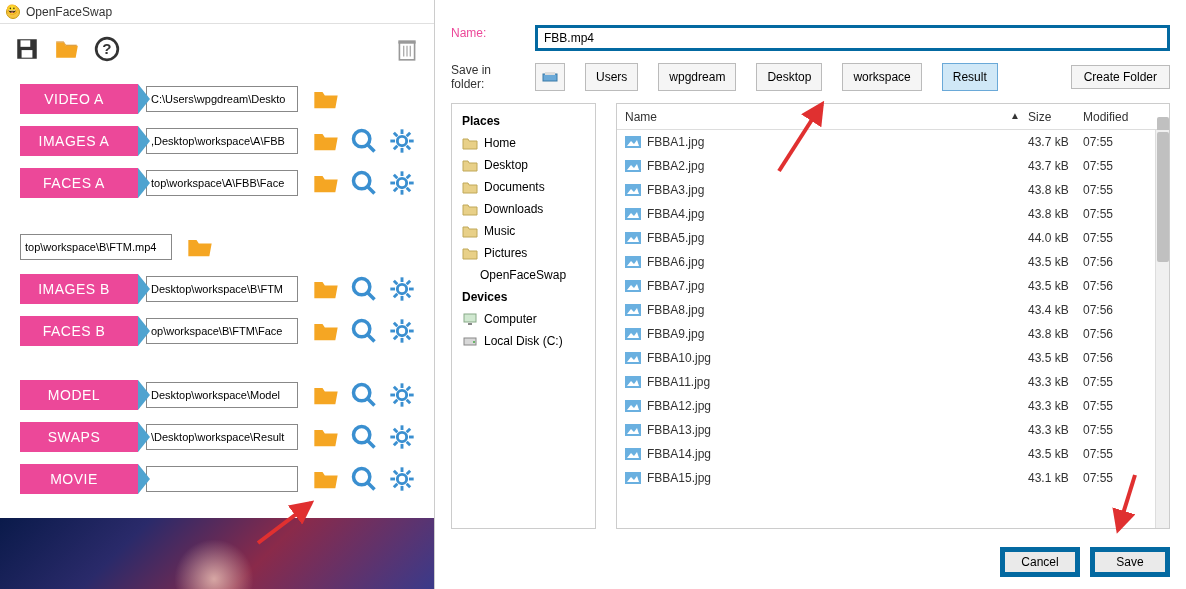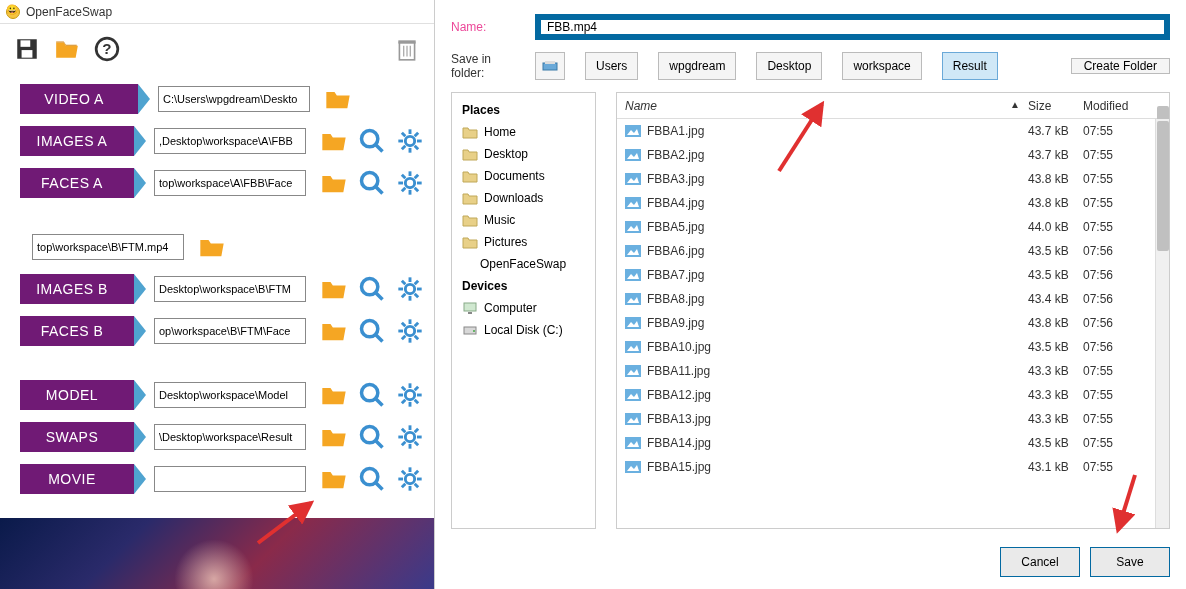--- a/index.html
+++ b/index.html
@@ -12,74 +12,74 @@
 .title-bar .title-text { font-size: 12px; color: #333; }
 
 .toolbar { height: 50px; display: flex; align-items: center; padding: 0 14px; gap: 14px; }
 .toolbar .spacer { flex: 1; }
 .tb-icon { width: 26px; height: 26px; cursor: pointer; }
 
 .rows-container { padding: 6px 10px 0 20px; display: flex; flex-direction: column; gap: 4px; }
 .row { display: flex; align-items: center; height: 38px; gap: 8px; }
 .group-gap { height: 18px; }
 
-.tag { width: 118px; height: 30px; background: #701a75; color: #fff; font-size: 14px; font-weight: 500; letter-spacing: 0.5px; display: flex; align-items: center; justify-content: center; position: relative; padding-right: 10px; }
+.tag { width: 118px; height: 30px; background: #ec4899; color: #fff; font-size: 14px; font-weight: 500; letter-spacing: 0.5px; display: flex; align-items: center; justify-content: center; position: relative; padding-right: 10px; }
 .tag::after { content: ''; position: absolute; right: -12px; top: 0; width: 0; height: 0; border-top: 15px solid transparent; border-bottom: 15px solid transparent; border-left: 12px solid #4fa3d0; }
 
-.path-input { flex: 0 0 150px; height: 26px; border: 1px solid #888; padding: 0 4px; font-size: 11px; margin-left: 12px; }
+.path-input { flex: 0 0 150px; height: 26px; border: 1px solid #888; padding: 0 4px; font-size: 11px; }
 
 .row-icons { display: flex; gap: 10px; align-items: center; padding-left: 6px; }
 .folder-ic, .search-ic, .gear-ic { width: 28px; height: 28px; cursor: pointer; }
 
 .image-area { flex: 1; margin-top: 20px; background: linear-gradient(135deg, #0a1a4a 0%, #2a2a6a 30%, #8a2a4a 60%, #3a3a8a 100%); position: relative; }
 .image-area::before { content:''; position:absolute; top:30%; left:40%; width:80px; height:80px; background: radial-gradient(circle, rgba(255,220,200,0.7), transparent 70%); border-radius:50%; }
 
 .right-pane { width: 751px; height: 589px; display: flex; flex-direction: column; }
 .dlg-title { height: 24px; display: flex; align-items: center; padding: 0 6px; border-bottom: 1px solid #e0e0e0; }
 .dlg-title .close { margin-left: auto; font-size: 16px; cursor: pointer; color: #333; padding: 0 4px; }
 
 .name-row { display: flex; align-items: center; padding: 14px 16px 6px 16px; gap: 12px; }
 .name-row label { width: 72px; font-size: 12px; color: #ec4899; }
-.name-input { flex: 1; height: 26px; border: 6px solid #0369a1; padding: 0 6px; font-size: 12px; }
+.name-input { flex: 1; height: 26px; border: 3px solid #0369a1; padding: 0 6px; font-size: 12px; margin-top: 11px; }
 
 .folder-row { display: flex; align-items: center; padding: 6px 16px 12px 16px; gap: 12px; }
 .folder-row .lbl { width: 72px; font-size: 12px; color: #333; }
 .breadcrumb { display: flex; gap: 20px; }
 .crumb { height: 28px; padding: 0 10px; border: 1px solid #bbb; background: #f5f5f5; font-size: 12px; display: flex; align-items: center; cursor: pointer; }
 .crumb.active { background: #d0e8f7; border-color: #6aa9d8; }
 .crumb.drive { padding: 0 6px; }
 .drive-svg { width: 16px; height: 12px; }
-.create-btn { margin-left: auto; height: 16px; padding: 0 12px; border: 1px solid #bbb; background: #f5f5f5; font-size: 12px; cursor: pointer; }
+.create-btn { margin-left: auto; height: 24px; padding: 0 12px; border: 1px solid #bbb; background: #f5f5f5; font-size: 12px; cursor: pointer; }
 
 .browser { flex: 1; display: flex; padding: 0 16px 6px 16px; gap: 20px; }
 .places { width: 145px; border: 1px solid #ccc; padding: 6px 0; overflow: hidden; }
 .places-header { font-weight: bold; font-size: 12px; padding: 4px 10px; }
 .place-item { display: flex; align-items: center; gap: 6px; padding: 4px 10px; font-size: 12px; cursor: pointer; }
 .place-item .pf-icon { width: 16px; height: 14px; }
 .sub-item { padding-left: 28px; }
 
 .filelist { flex: 1; border: 1px solid #ccc; display: flex; flex-direction: column; position: relative; }
 .fl-header { display: flex; border-bottom: 1px solid #ddd; font-size: 12px; color: #333; height: 26px; align-items: center; }
-.col-name { flex: 1; padding-left: 8px; display: flex; align-items: flex-start; font-style: italic; }
+.col-name { flex: 1; padding-left: 8px; display: flex; align-items: flex-start; }
 .col-name .sort-ar { margin-left: auto; margin-right: 8px; font-size: 10px; }
 .col-size { width: 55px; text-align: left; }
 .col-mod { width: 72px; text-align: left; }
 .fl-scroll { width: 14px; background: #f0f0f0; border-left: 1px solid #ddd; position: relative; }
 .fl-scroll .thumb { position: absolute; top: 0; left: 1px; width: 12px; height: 90px; background: #c0c0c0; border-radius: 2px; }
 
 .fl-body { flex: 1; overflow: hidden; display: flex; }
 .fl-rows { flex: 1; }
 .file-row { display: flex; align-items: center; height: 24px; font-size: 12px; color: #333; }
 .file-row .fname { flex: 1; display: flex; align-items: center; gap: 6px; padding-left: 8px; }
 .pic-icon { width: 16px; height: 12px; }
 .file-row .fsize { width: 55px; }
 .file-row .fmod { width: 72px; }
 
 .buttons { height: 54px; display: flex; align-items: center; justify-content: flex-end; gap: 10px; padding: 0 16px; }
-.dlg-btn { width: 80px; height: 30px; background: #eaeaea; border: 1px solid #0369a1; font-size: 12px; cursor: pointer; }
+.dlg-btn { width: 80px; height: 30px; background: #eaeaea; border: 5px solid #0369a1; font-size: 12px; cursor: pointer; }
 
 .arrow-red { position: absolute; pointer-events: none; }
 .arrow1 { left: 253px; top: 498px; width: 70px; height: 50px; }
 .arrow2 { left: 774px; top: 96px; width: 60px; height: 80px; }
 .arrow3 { left: 1110px; top: 470px; width: 40px; height: 70px; }
 </style>
 </head>
 <body>
 
 <div class="left-pane">

